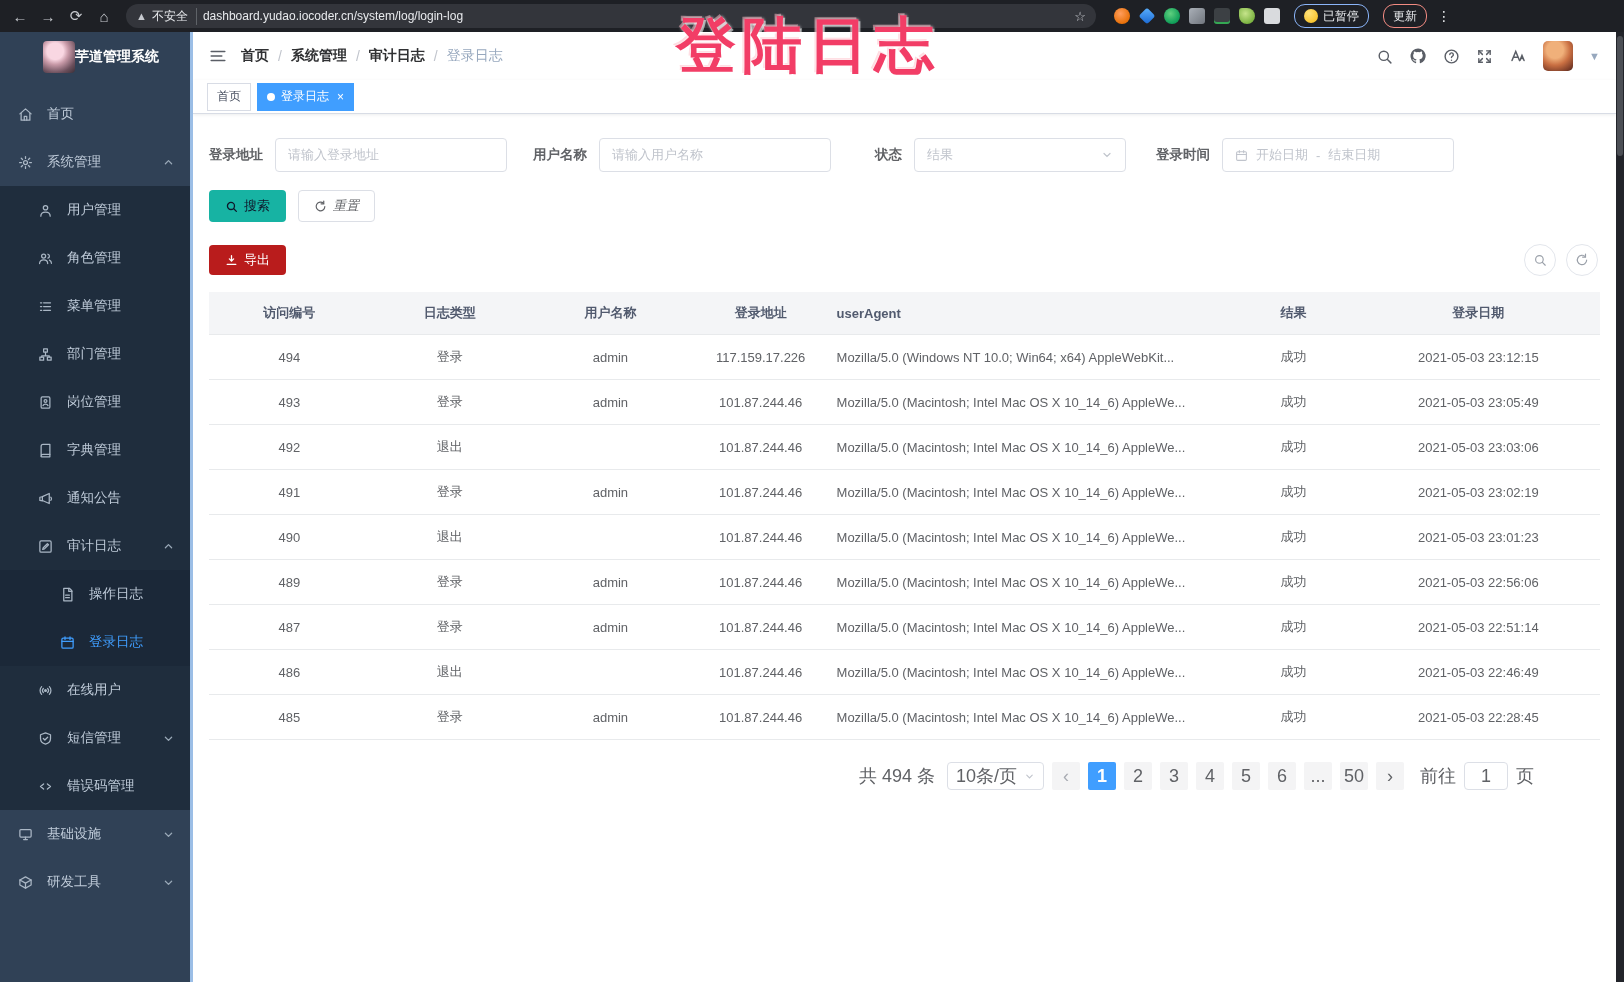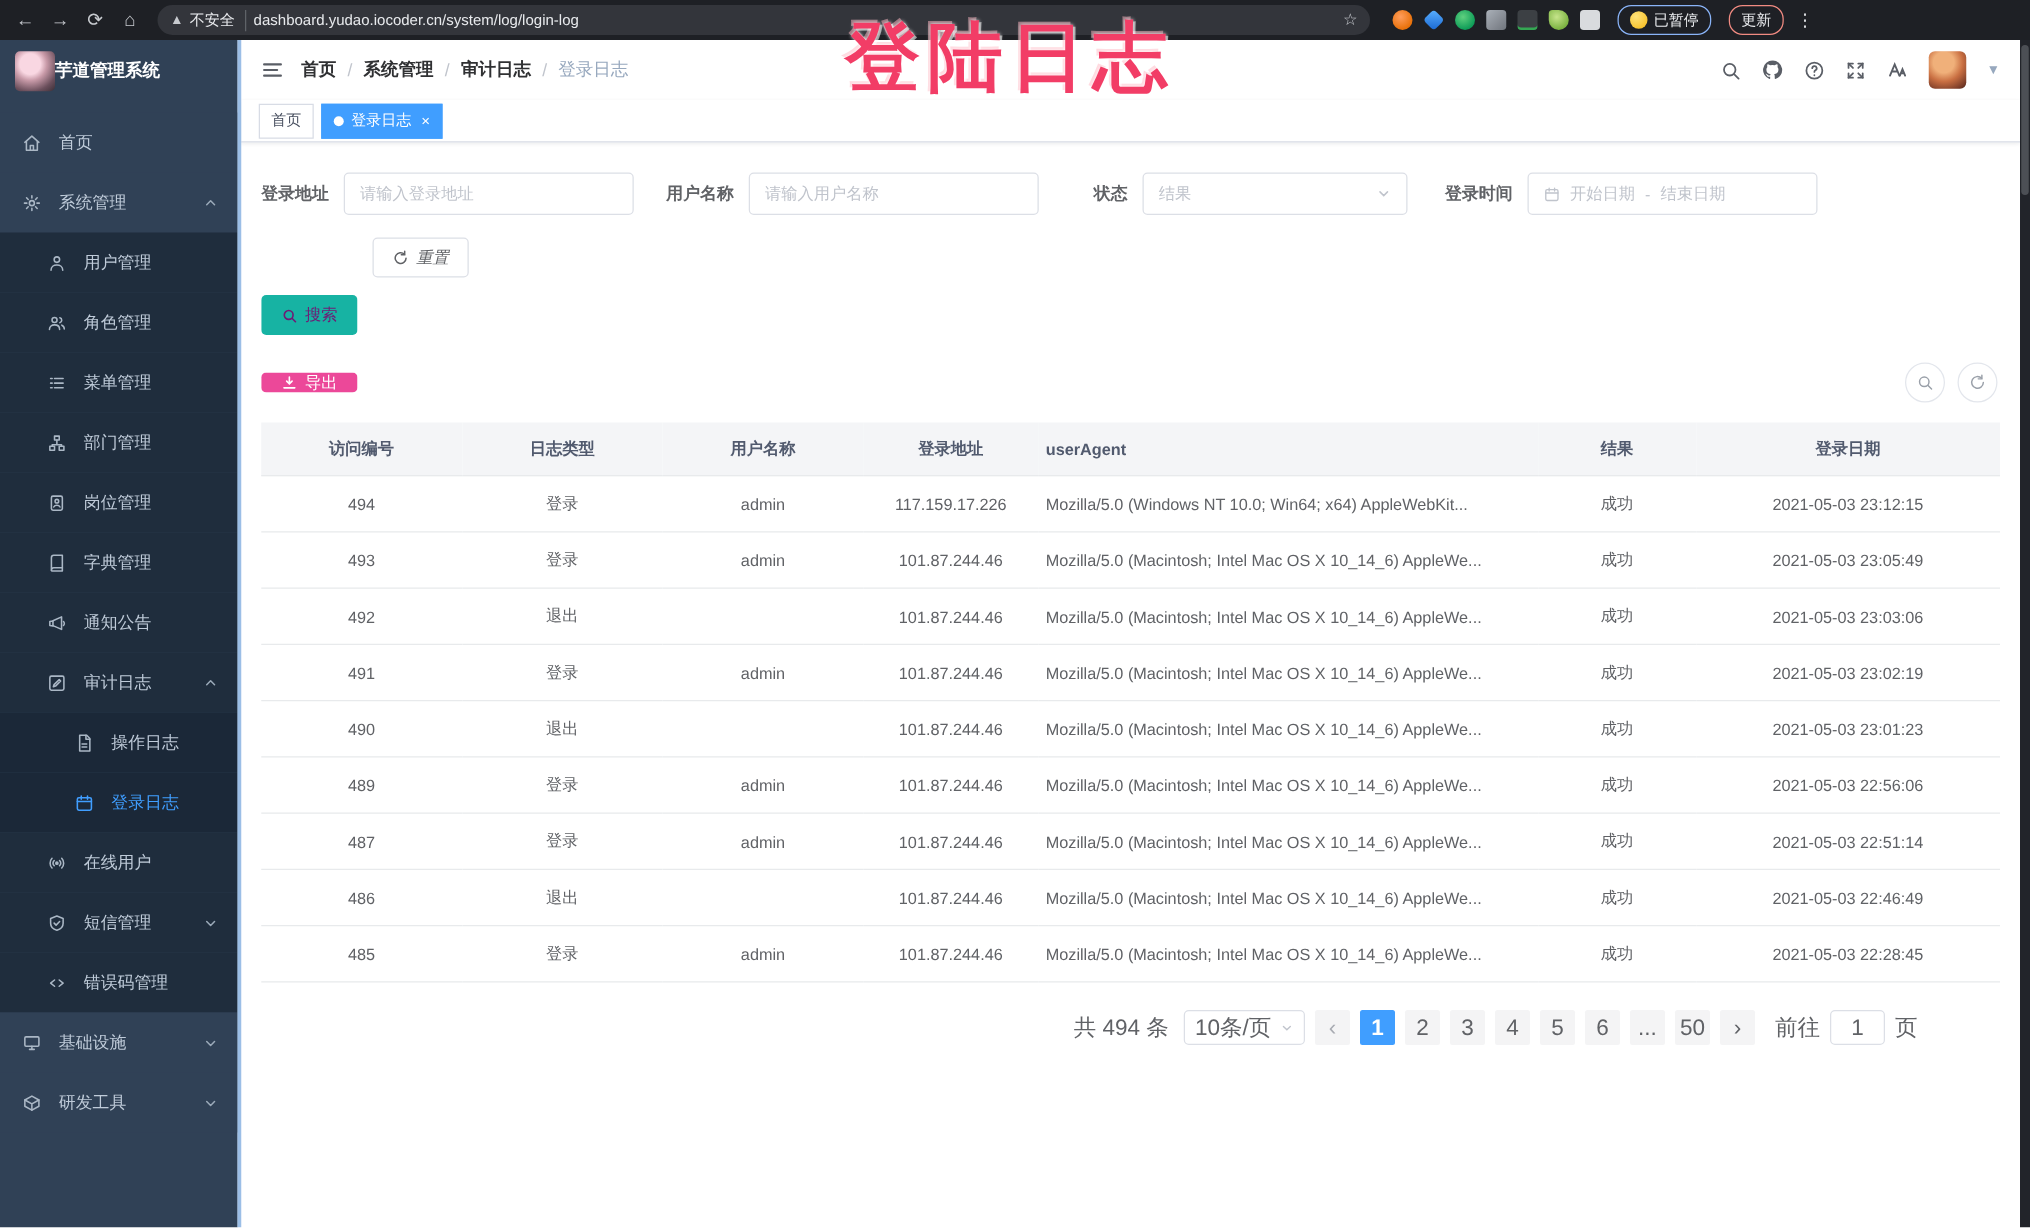--- a/index.html
+++ b/index.html
@@ -21,21 +21,21 @@
   .pill.update{border:1px solid #f28b82;}
   .emoji-dot{width:14px;height:14px;border-radius:50%;background:radial-gradient(circle at 35% 30%,#ffe27a,#f5b915);}
   .bdots{color:#e8eaed;font-size:14px;padding:0 4px;margin-left:2px;}
 
   
   .overlay-note{position:absolute;left:676px;top:6px;z-index:50;font-size:60px;font-weight:bold;letter-spacing:6px;
     color:#f23d66;text-shadow:0 0 3px rgba(255,255,255,.95),2px 2px 0 rgba(255,255,255,.55),-2px -2px 0 rgba(255,182,193,.5);}
 
   
   .sidebar{position:absolute;left:0;top:32px;width:190px;bottom:0;background:#304156;z-index:2;overflow:hidden;}
-  .logo-row{height:50px;display:flex;align-items:center;gap:0;padding-left:12px;}
+  .logo-row{height:50px;display:flex;align-items:center;gap:0;padding-left:12px;justify-content:center;}
   .logo-img{width:32px;height:32px;border-radius:4px;background:radial-gradient(circle at 38% 32%,#f9d7e2 0 28%,#c89aa8 45%,#6b4f5c 75%,#3a2e36);}
   .logo-title{color:#fff;font-size:14px;font-weight:bold;}
   .menu{margin-top:8px;}
   .side-item{height:48px;display:flex;align-items:center;gap:14px;color:#bfcbd9;font-size:13.5px;cursor:pointer;position:relative;}
   .side-item .ic{display:flex;align-items:center;color:#aab7c5;}
   .side-item.lv0{padding-left:18px;background:#304156;}
   .side-item.lv1{padding-left:38px;background:#1f2d3d;}
   .side-item.lv2{padding-left:60px;background:#1b2838;}
   .side-item.active, .side-item.active .ic{color:#409eff;}
   .side-item .chev{position:absolute;right:14px;color:#9aa9b8;display:flex;}
@@ -72,23 +72,23 @@
   .flabel{font-size:13.5px;color:#606266;font-weight:600;white-space:nowrap;}
   .finput{height:34px;border:1px solid #dcdfe6;border-radius:4px;background:#fff;display:flex;align-items:center;padding:0 12px;font-size:13px;color:#c0c4cc;box-sizing:border-box;}
   .finput.w1{width:232px;}
   .fselect{width:212px;justify-content:space-between;}
   .fdate{width:232px;gap:8px;}
   .fdate .sep{color:#c0c4cc;}
   .chev-sm{color:#c0c4cc;display:flex;}
 
   .btn-row{margin-top:18px;display:flex;gap:12px;}
   .btn{height:32px;border-radius:4px;display:flex;align-items:center;gap:6px;padding:0 15px;font-size:13px;cursor:pointer;border:1px solid transparent;box-sizing:border-box;}
-  .btn.search{background:#17b3a3;color:#701a75;margin-top:46px;}
+  .btn.search{background:#17b3a3;color:#0f172a;}
   .btn.reset{background:#fff;border-color:#dcdfe6;color:#606266;font-style:italic;}
-  .btn.export{background:#ec4899;color:#fff;height:16px;margin-top:0;}
+  .btn.export{background:#b91c1c;color:#fff;height:30px;margin-top:0;}
 
   .toolbar-row{margin-top:22px;display:flex;align-items:center;}
   .tool-right{margin-left:auto;display:flex;gap:10px;padding-right:2px;}
   .circle-btn{width:30px;height:30px;border-radius:50%;border:1px solid #e3e6ec;background:#fff;display:flex;align-items:center;justify-content:center;color:#9aa0a9;cursor:pointer;}
 
   
   table.grid{width:100%;border-collapse:collapse;margin-top:16px;font-size:13px;table-layout:fixed;}
   .grid th{background:#f4f5f7;color:#515a6e;font-weight:bold;height:40px;border-bottom:1px solid #e8eaec;}
   .grid td{height:42px;color:#606266;border-bottom:1px solid #e8eaec;text-align:center;white-space:nowrap;overflow:hidden;text-overflow:ellipsis;}
   .grid td.ua,.grid th.ua{text-align:left;padding-left:6px;}

